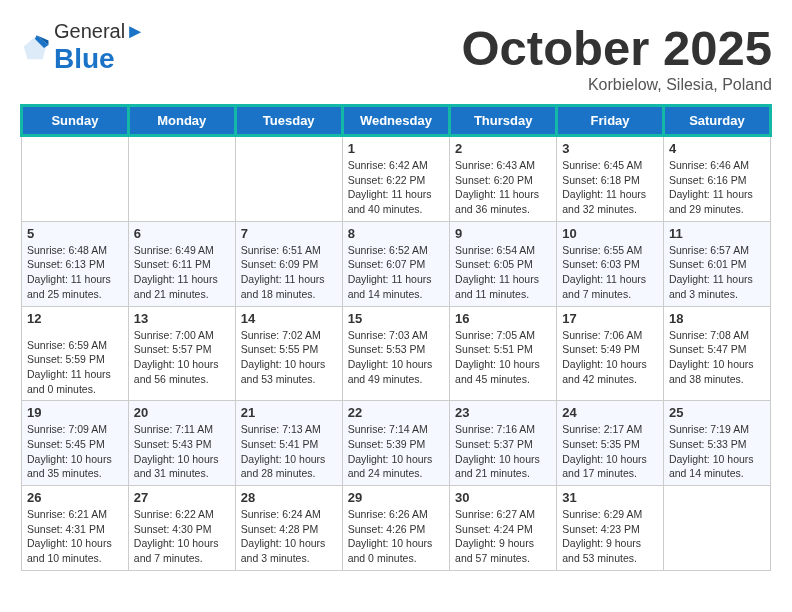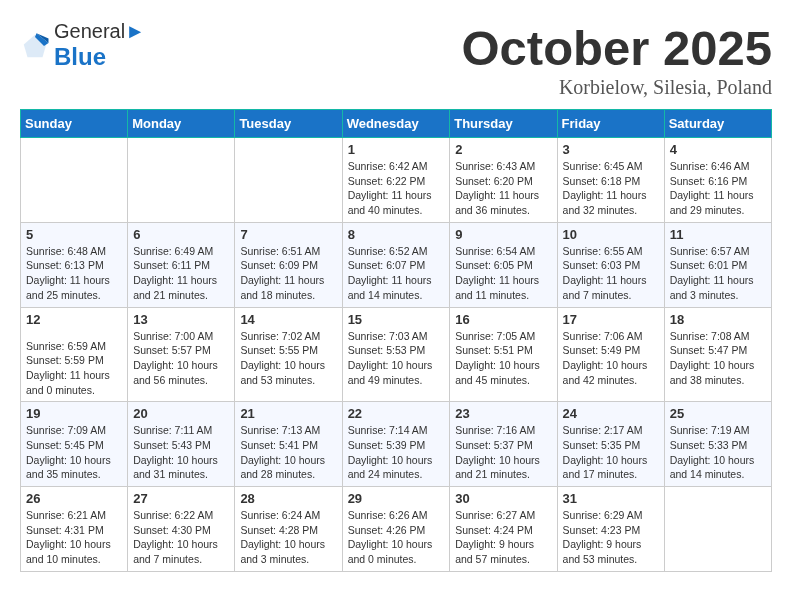--- a/index.html
+++ b/index.html
@@ -28,37 +28,36 @@
     }
     .title-block {
       text-align: right;
     }
     .month-title {
       font-size: 49px;
       font-weight: bold;
       color: #333;
     }
     .location {
-      font-size: 20px;
+      font-size: 16px;
       color: #555;
-      font-family: Liberation Serif, serif;
     }
     table {
       width: 100%;
       border-collapse: collapse;
       font-size: 11px;
     }
     thead tr th {
       background-color: #1a73c7;
       color: #fff;
       padding: 6px 4px;
-      text-align: left;
+      text-align: center;
       font-size: 13px;
       font-weight: bold;
-      border: 1px solid #14b8a6;
+      border: 3px solid #14b8a6;
     }
     tbody tr td {
       border: 1px solid #ccc;
       vertical-align: top;
       padding: 4px 5px;
       width: 108px;
       min-height: 80px;
       height: 80px;
     }
     .day-num {
@@ -88,21 +87,21 @@
 
 <div class="header">
   <div class="logo">
     <svg class="logo-icon" viewBox="0 0 40 40" width="40" height="40">
       <polygon points="20,5 35,18 30,35 10,35 5,18" fill="#1a73c7" opacity="0.15"></polygon>
       <polygon points="22,3 38,16 32,20 20,8" fill="#1a73c7"></polygon>
       <polygon points="22,3 38,16 38,10" fill="#0d5ca8"></polygon>
     </svg>
     <div>
       <div style="font-size:20px;font-weight:normal;color:#333;">General<span style="color:#1a73c7;">►</span></div>
-      <div style="font-size:24px;font-weight:bold;color:#1a73c7;">Blue</div>
+      <div style="font-size:28px;font-weight:bold;color:#1a73c7;">Blue</div>
     </div>
   </div>
   <div class="title-block">
     <div class="month-title">October 2025</div>
     <div class="location">Korbielow, Silesia, Poland</div>
   </div>
 </div>
 
 <table>
   <thead>

